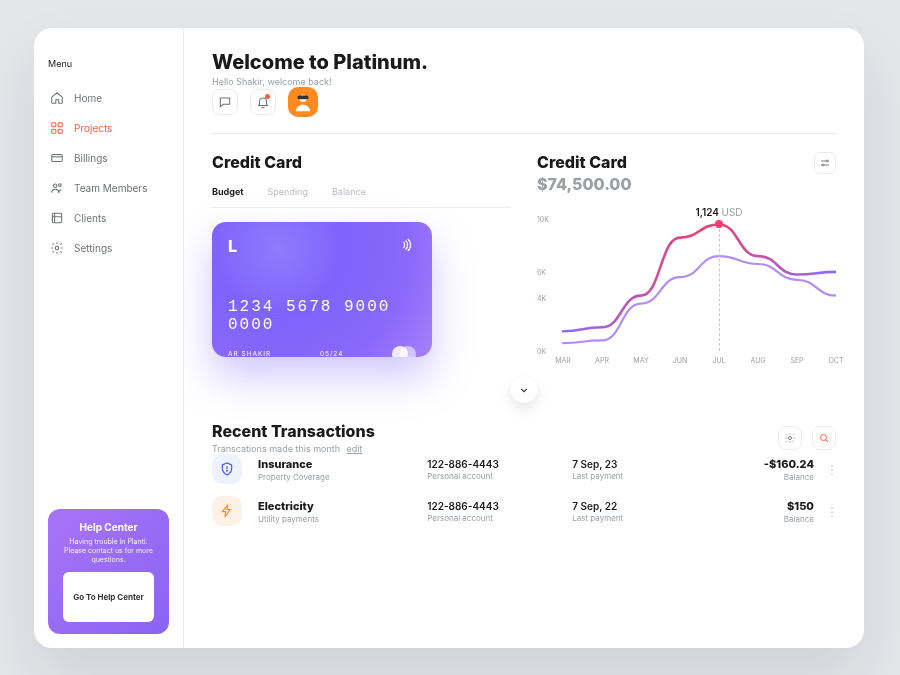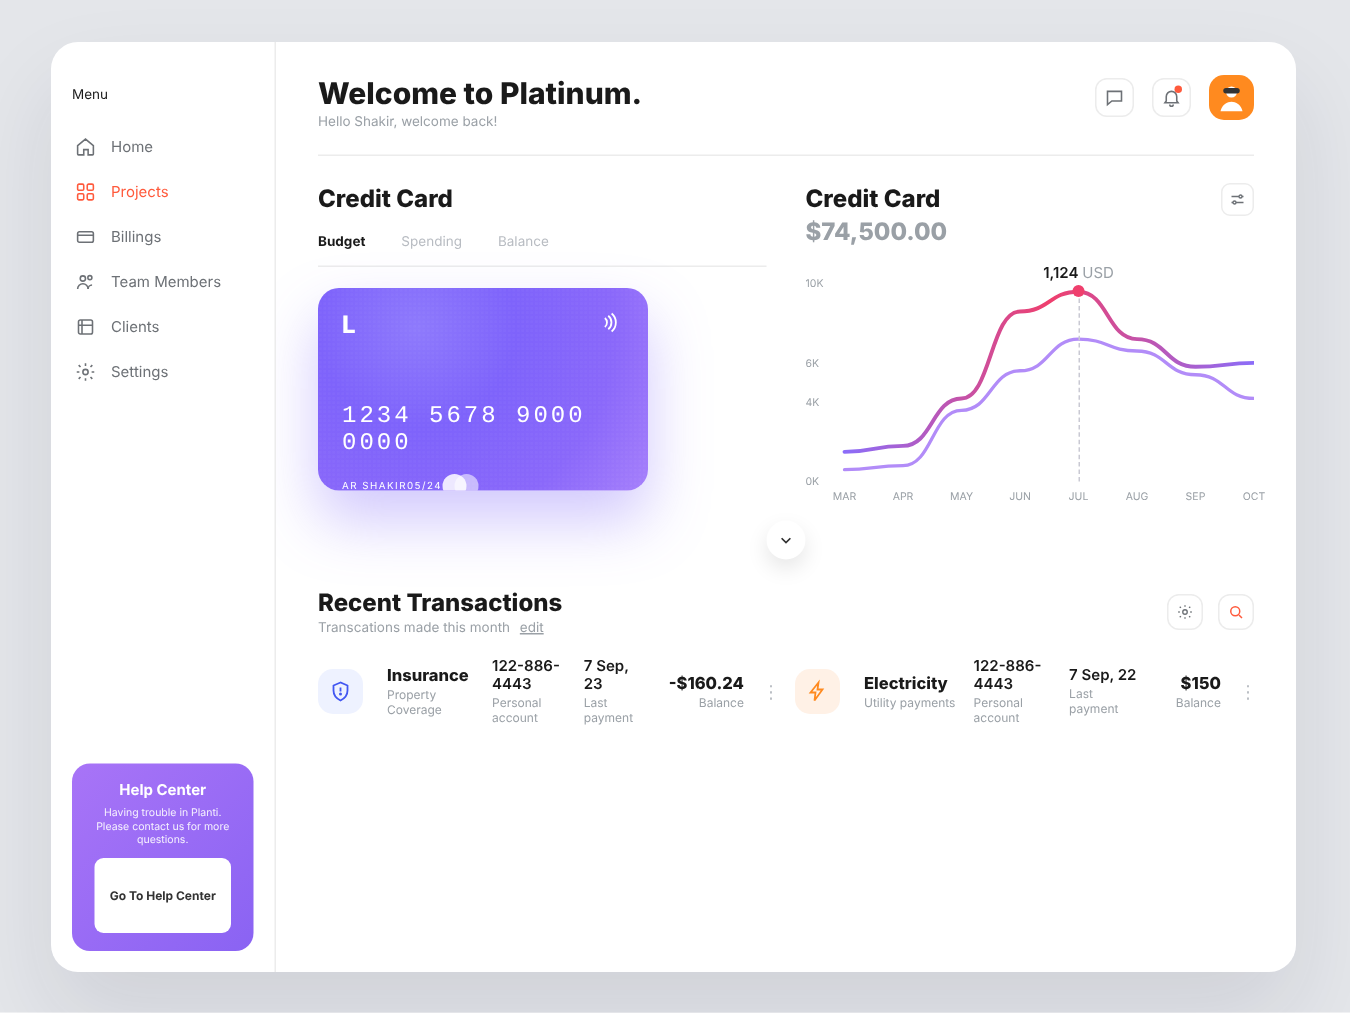--- a/index.html
+++ b/index.html
@@ -51,21 +51,21 @@
     border-radius:12px;padding:12px 10px;color:#fff;text-align:center;
   }
   .help-title{font-size:10px;font-weight:700;margin-bottom:4px;}
   .help-text{font-size:7px;opacity:.9;line-height:1.3;margin-bottom:8px;}
   .help-btn{
     background:#fff;color:#333;border:none;border-radius:6px;padding:20px 10px;
     font-size:8px;font-weight:700;cursor:pointer;
   }
   
   .main{flex:1;padding:22px 28px 18px 28px;overflow:hidden;}
-  .topbar{display:flex;align-items:flex-start;justify-content:space-between;}
+  .topbar{display:flex;align-items:flex-start;justify-content:space-between;flex-direction:column;}
   .welcome-title{font-size:20px;font-weight:800;color:var(--text);margin:0;}
   .welcome-sub{font-size:9px;color:var(--muted);margin-top:2px;}
   .topbar-actions{display:flex;align-items:center;gap:12px;}
   .icon-btn{
     width:26px;height:26px;border:1px solid var(--divider);border-radius:8px;
     display:flex;align-items:center;justify-content:center;cursor:pointer;background:#fff;
     position:relative;
   }
   .icon-btn .dot{position:absolute;top:4px;right:5px;width:5px;height:5px;border-radius:50%;background:var(--accent);}
   .avatar{
@@ -91,21 +91,21 @@
     color:#fff;padding:14px 16px;position:relative;overflow:hidden;
   }
   .credit-card::after{
     content:"";position:absolute;inset:0;
     background-image:radial-gradient(rgba(255,255,255,.08) 1px,transparent 1px);
     background-size:3px 3px;opacity:.35;pointer-events:none;
   }
   .cc-logo{font-weight:800;font-size:16px;}
   .cc-contactless{position:absolute;top:14px;right:16px;}
   .cc-number{font-family:"Courier New",monospace;letter-spacing:2px;font-size:16px;margin-top:42px;}
-  .cc-row{display:flex;align-items:center;justify-content:flex-start;margin-top:12px;font-size:6.5px;letter-spacing:1px;}
+  .cc-row{display:flex;align-items:center;justify-content:space-between;margin-top:12px;font-size:6.5px;letter-spacing:1px;}
   .cc-mc{width:24px;height:16px;position:relative;}
   .cc-mc::before,.cc-mc::after{content:"";position:absolute;top:0;width:16px;height:16px;border-radius:50%;}
   .cc-mc::before{left:0;background:rgba(255,255,255,.85);}
   .cc-mc::after{right:0;background:rgba(255,255,255,.55);}
   
   .chart-head{display:flex;align-items:flex-start;justify-content:space-between;}
   .filter-btn{
     width:22px;height:22px;border:1px solid var(--divider);border-radius:6px;
     display:flex;align-items:center;justify-content:center;cursor:pointer;
   }
@@ -124,21 +124,21 @@
     box-shadow:0 6px 14px rgba(0,0,0,.10);display:flex;align-items:center;justify-content:center;
     margin:12px auto 18px auto;cursor:pointer;
   }
   
   .tx-header{display:flex;align-items:center;justify-content:space-between;}
   .tx-sub{font-size:9px;color:var(--muted);margin-top:2px;}
   .tx-sub .edit{text-decoration:underline;cursor:pointer;margin-left:4px;color:var(--muted);}
   .tx-actions{display:flex;gap:10px;}
   .tx-icon-btn{width:24px;height:24px;border:1px solid var(--divider);border-radius:8px;display:flex;align-items:center;justify-content:center;cursor:pointer;}
   .tx-icon-btn.accent svg{stroke:var(--accent);}
-  .tx-list{margin-top:14px;display:flex;flex-direction:row;gap:12px;}
+  .tx-list{display:flex;flex-direction:column;gap:12px;}
   .tx-row{display:grid;grid-template-columns:34px 1.3fr 1.1fr 1fr .9fr 10px;align-items:center;gap:12px;}
   .tx-badge{width:30px;height:30px;border-radius:10px;display:flex;align-items:center;justify-content:center;}
   .tx-badge.blue{background:#eef2ff;}
   .tx-badge.blue svg{stroke:#4257f2;}
   .tx-badge.orange{background:#fff1e6;}
   .tx-badge.orange svg{stroke:#ff8a1f;}
   .tx-name{font-size:11px;font-weight:800;color:var(--text);}
   .tx-sub2{font-size:8px;color:var(--muted);margin-top:1px;}
   .tx-amt{font-size:11px;font-weight:800;color:var(--text);text-align:right;}
   .tx-amt.neg{color:var(--text);}

